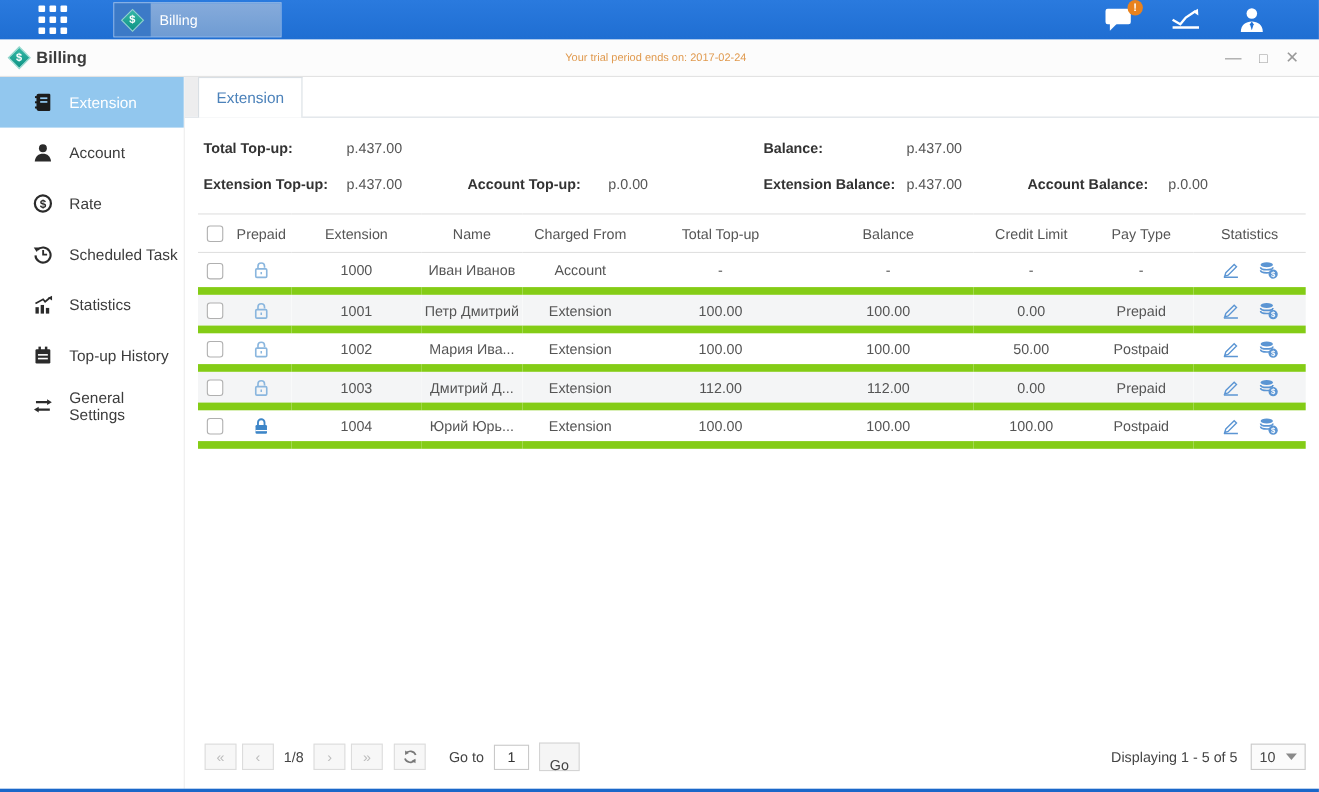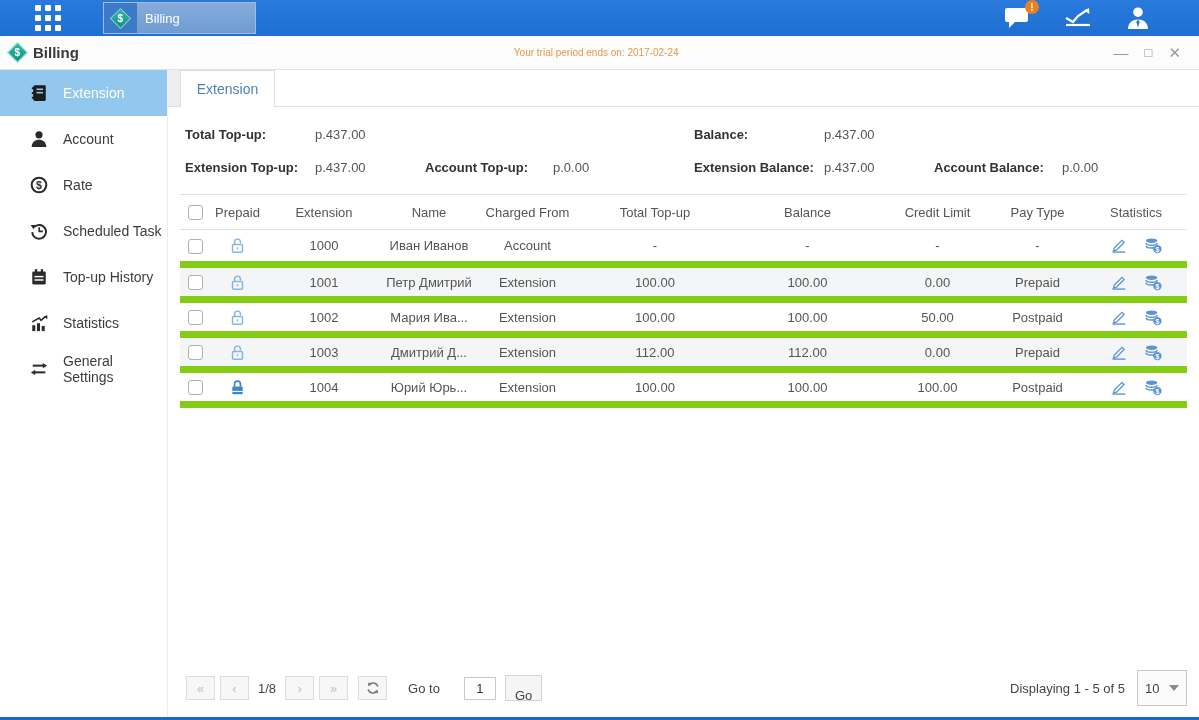--- a/index.html
+++ b/index.html
@@ -91,27 +91,27 @@
 
   
   .pagination { margin-top:auto; height:48px; display:flex; align-items:center;
     padding:0 12px 10px 18px; font-size:13px; color:#444; flex-shrink:0; }
   .pg-btn { width:29px; height:24px; border:1px solid #dcdcdc; background:#f7f7f7;
     color:#bdbdbd; display:flex; align-items:center; justify-content:center;
     font-size:13px; margin-right:5px; cursor:pointer; }
   .pg-count { margin:0 9px 0 4px; color:#444; }
   .pg-refresh { margin-left:5px; }
   .pg-refresh svg { width:14px; height:14px; }
-  .goto-label { margin:0 24px 0 16px;text-align:center; }
+  .goto-label { margin:0 9px 0 16px;text-align:center; }
   .goto-input { width:32px; height:23px; border:1px solid #c9c9c9; text-align:center;
     font-size:13px; font-family:inherit; color:#333; margin-right:9px; }
   .go-btn { height:24px; padding:12px 9px; border:1px solid #d4d4d4; background:#f5f5f5;
     color:#444; font-size:13px; font-family:inherit; cursor:pointer; }
   .pg-right { margin-left:auto; display:flex; align-items:center; gap:12px; }
-  .pagesize { width:50px; height:36px; border:1px solid #c9c9c9; background:#fbfbfb;
+  .pagesize { width:50px; height:24px; border:1px solid #c9c9c9; background:#fbfbfb;
     display:flex; align-items:center; justify-content:space-between; padding:0 7px;
     cursor:pointer; color:#444; }
   .caret { width:0; height:0; border-left:5px solid transparent; border-right:5px solid transparent;
     border-top:6px solid #8a8a8a; }
 
   .bottom-edge { height:3px; background:#1a67c9; flex-shrink:0; }
 </style>
 </head>
 <body>
 
@@ -207,38 +207,38 @@
       </div>
       <div class="nav-item">
         <svg viewBox="0 0 16 16">
           <path d="M3.6 4.6 A6.1 6.1 0 1 1 2 9" fill="none" stroke="currentColor" stroke-width="1.7"></path>
           <polygon points="0.6,2.6 5.4,2.6 3,6.4" fill="currentColor"></polygon>
           <path d="M8.2 4.6 V8.4 H11.4" fill="none" stroke="currentColor" stroke-width="1.5"></path>
         </svg>
         <span>Scheduled Task</span>
       </div>
       <div class="nav-item">
+        <svg viewBox="0 0 16 16" fill="currentColor">
+          <rect x="2" y="10" width="2.7" height="5.2"></rect>
+          <rect x="6.2" y="8.2" width="2.7" height="7"></rect>
+          <rect x="10.4" y="10.6" width="2.7" height="4.6"></rect>
+          <path d="M2 7 L8.2 3.6 l1.6 2 L13.6 2.4" stroke="currentColor" stroke-width="1.4" fill="none"></path>
+          <polygon points="15.4,0.8 15.4,4.6 12.2,2.4"></polygon>
+        </svg>
+        <span>Statistics</span>
+      </div>
+      <div class="nav-item">
         <svg viewBox="0 0 16 16">
           <rect x="2" y="3.2" width="12" height="11.4" rx="1" fill="currentColor"></rect>
           <rect x="4.4" y="1" width="2" height="3.6" fill="currentColor"></rect>
           <rect x="9.6" y="1" width="2" height="3.6" fill="currentColor"></rect>
           <rect x="4" y="7" width="8" height="1.3" fill="#fff"></rect>
           <rect x="4" y="10" width="8" height="1.3" fill="#fff"></rect>
         </svg>
         <span>Top-up History</span>
-      </div>
-      <div class="nav-item">
-        <svg viewBox="0 0 16 16" fill="currentColor">
-          <rect x="2" y="10" width="2.7" height="5.2"></rect>
-          <rect x="6.2" y="8.2" width="2.7" height="7"></rect>
-          <rect x="10.4" y="10.6" width="2.7" height="4.6"></rect>
-          <path d="M2 7 L8.2 3.6 l1.6 2 L13.6 2.4" stroke="currentColor" stroke-width="1.4" fill="none"></path>
-          <polygon points="15.4,0.8 15.4,4.6 12.2,2.4"></polygon>
-        </svg>
-        <span>Statistics</span>
       </div>
       <div class="nav-item">
         <svg viewBox="0 0 16 16">
           <line x1="2.4" y1="5" x2="12" y2="5" stroke="currentColor" stroke-width="1.8"></line>
           <polygon points="11.4,2.7 15.2,5 11.4,7.3" fill="currentColor"></polygon>
           <line x1="4" y1="11" x2="13.6" y2="11" stroke="currentColor" stroke-width="1.8"></line>
           <polygon points="4.6,8.7 0.8,11 4.6,13.3" fill="currentColor"></polygon>
         </svg>
         <span>General Settings</span>
       </div>

